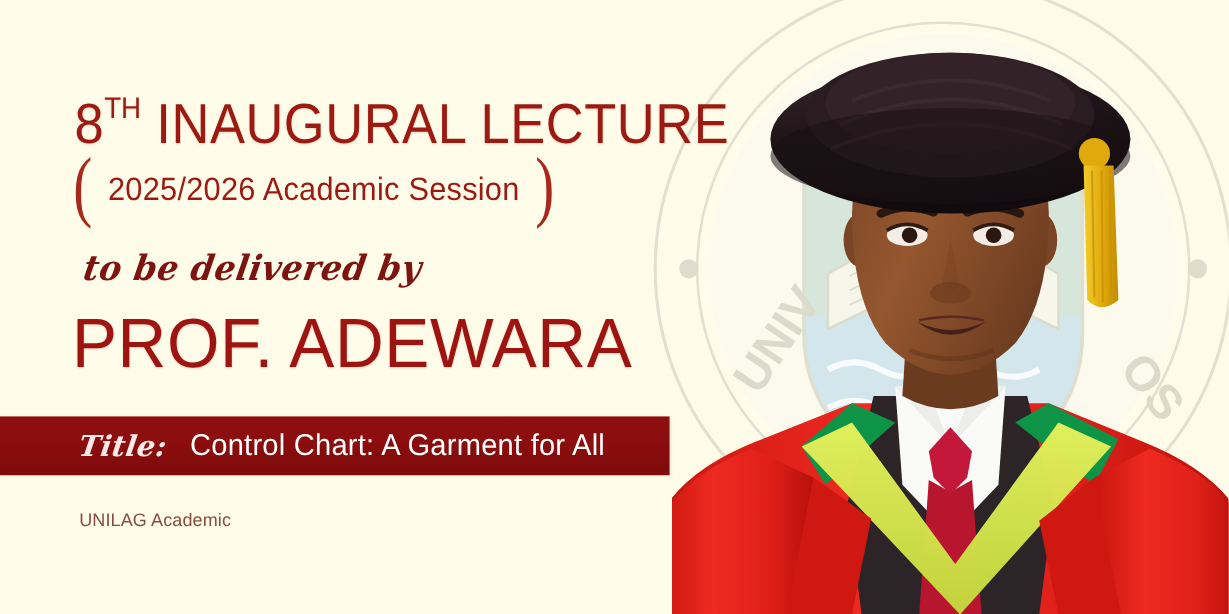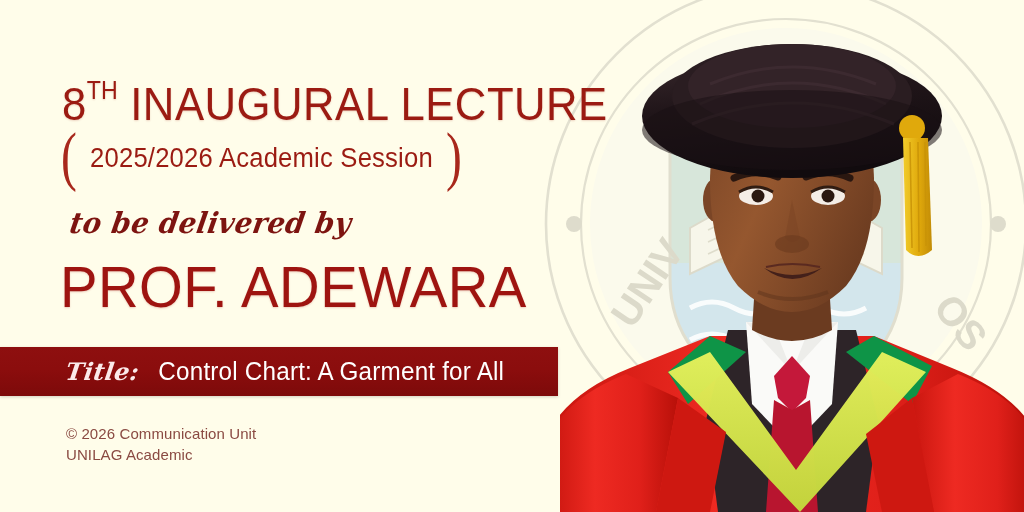--- a/index.html
+++ b/index.html
@@ -331,18 +331,17 @@
     <div class="delivered">to be delivered by</div>
 
     <div class="prof-name">PROF. ADEWARA</div>
 
     <div class="title-bar">
       <span class="title-label">Title:</span>
       <span class="title-value">Control Chart: A Garment for All</span>
     </div>
 
     <div class="footer">
-      <div>© 2026 Communication Unit</div>
       <div>UNILAG Academic</div>
     </div>
 
   </div>
 </div>
 
 </body></html>

